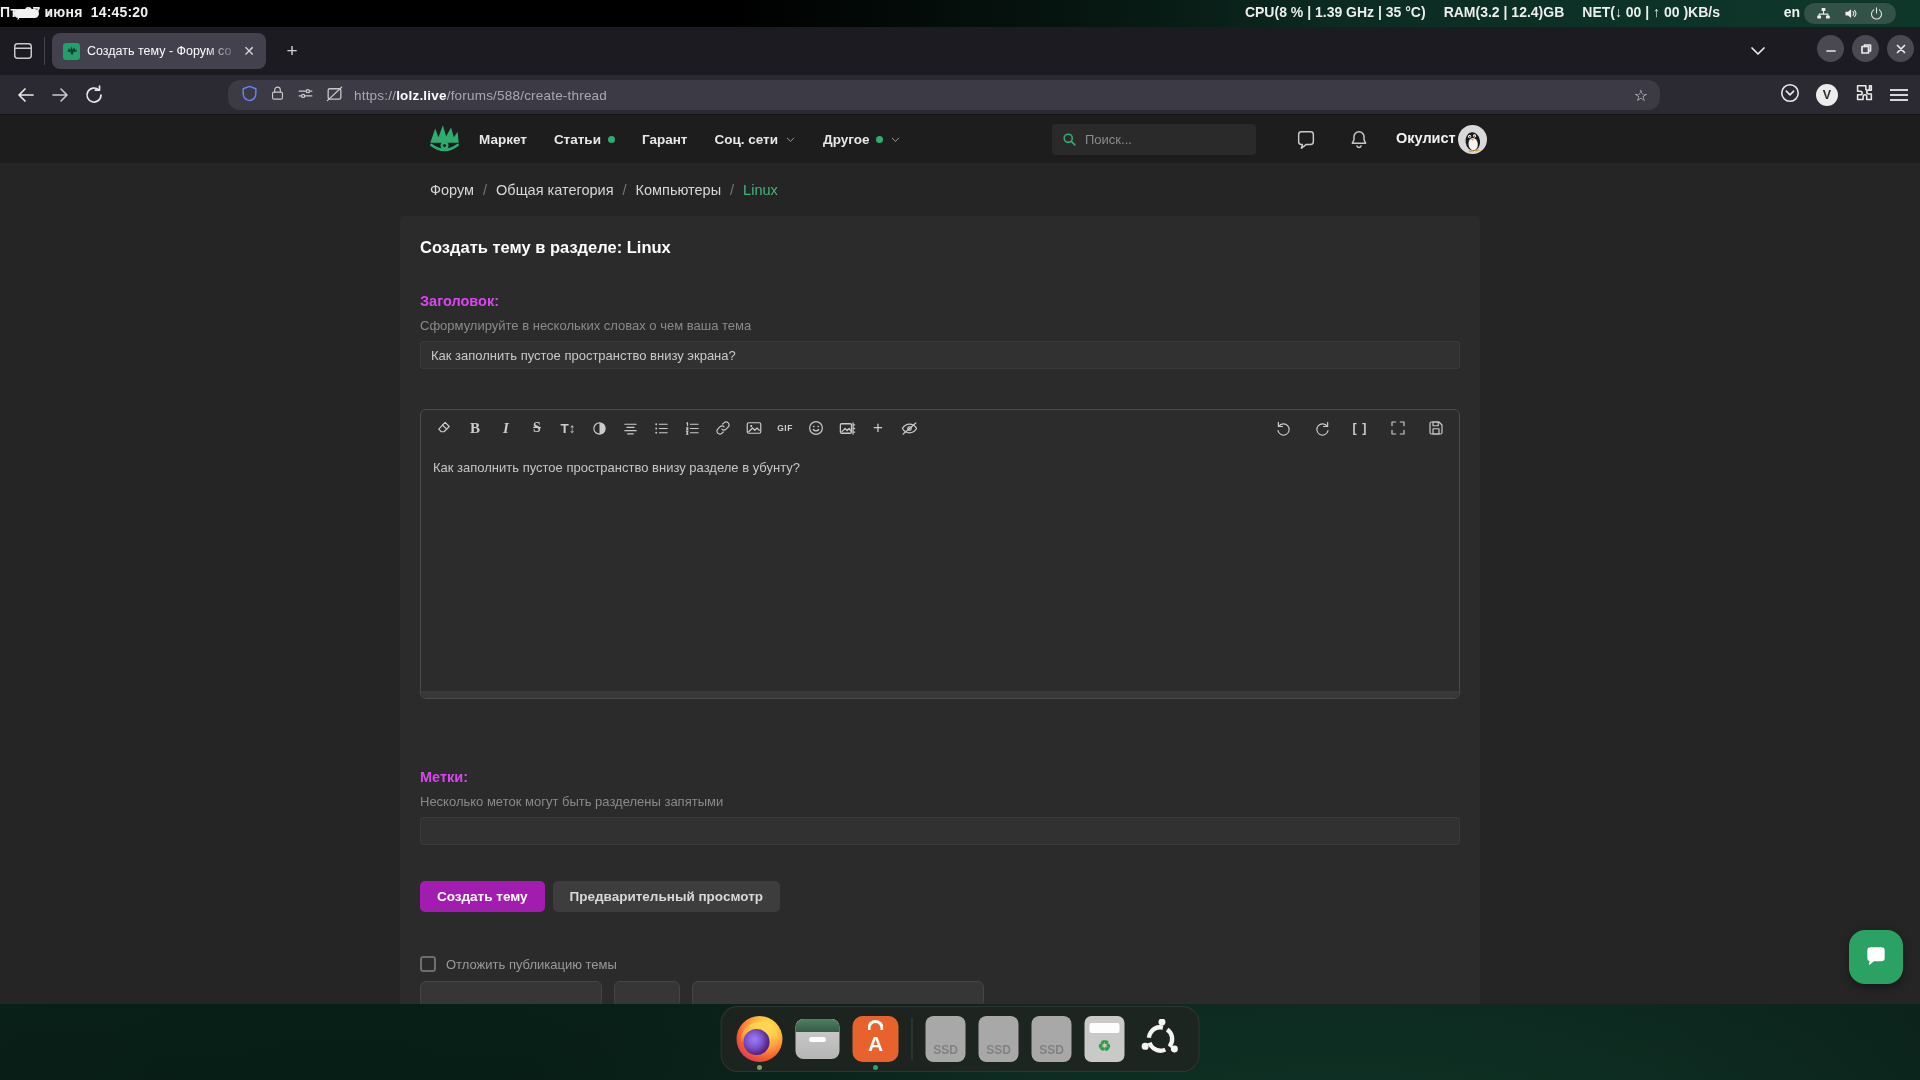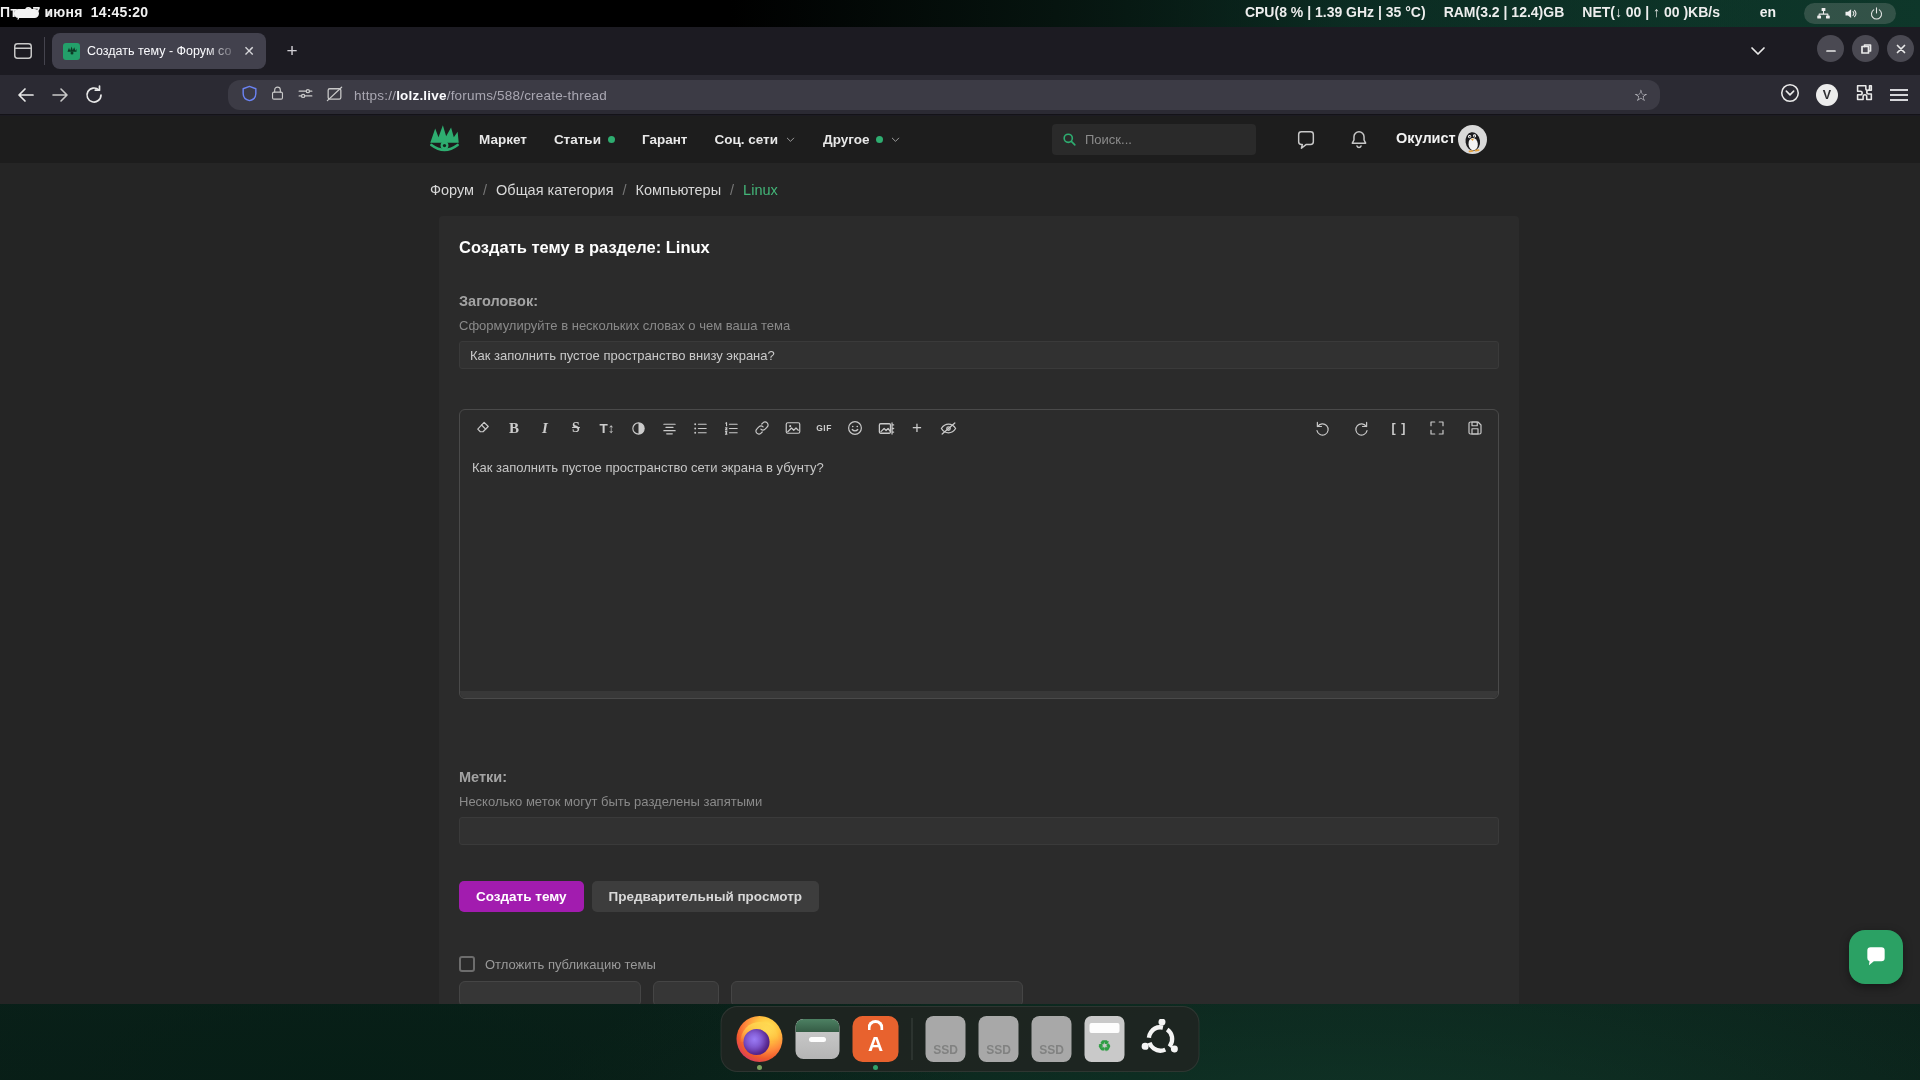--- a/index.html
+++ b/index.html
@@ -15,21 +15,21 @@
 
   
   .topbar { position:absolute; top:0; left:0; width:1920px; height:27px;
     background:linear-gradient(90deg,#000 0%,#000 38%,#06140f 55%,#11423356 70%,#0f3d2e99 100%),
                linear-gradient(90deg,#000,#0c2e24);
     color:#f1f1f1; font-size:14px; z-index:50; }
   .tb-pill { position:absolute; left:14px; top:9px; width:25px; height:9px; border-radius:5px; background:#f2f2f2; }
   .tb-dot  { position:absolute; left:46px; top:11px; width:5px; height:5px; border-radius:50%; background:#8f8f8f; }
   .tb-clock{ position:absolute; left:0; right:0; top:4px; text-align:left; font-weight:600; white-space:pre; letter-spacing:.2px; }
   .tb-stats{ position:absolute; right:200px; top:4px; display:flex; gap:18px; font-weight:600; color:#ededed; white-space:pre; }
-  .tb-lang { position:absolute; right:144px; top:4px; font-weight:600;margin-left:28px; }
+  .tb-lang { position:absolute; right:120px; top:4px; font-weight:600;margin-left:28px; }
   .tb-tray { position:absolute; right:24px; top:3px; width:92px; height:21px; border-radius:11px;
     background:rgba(120,135,128,.35); display:flex; align-items:center; justify-content:space-evenly; }
   .tb-tray svg { display:block; }
 
   
   .window { position:absolute; top:27px; left:0; width:1920px; height:977px; background:#1c1b22; z-index:10; }
 
   .tabbar { position:absolute; top:0; left:0; width:100%; height:48px; background:#1c1b22; }
   .fxview { position:absolute; left:12px; top:13px; width:22px; height:22px; border-radius:4px; }
   .tabsep { position:absolute; left:44px; top:10px; width:1px; height:28px; background:#45444e; }
@@ -72,23 +72,23 @@
   .srch input { background:transparent; border:none; outline:none; color:#bdbdbd; font-size:13px; width:150px; font-family:inherit; }
   .srch input::placeholder { color:#8b8b8b; }
   .hd-ic { position:absolute; top:13px; width:22px; height:22px; }
   .uname { position:absolute; left:1396px; top:14px; font-size:14.5px; font-weight:700; color:#f2f2f2; }
   .avatar { position:absolute; left:1458px; top:9px; width:29px; height:29px; border-radius:50%; background:#d9d9d9; overflow:hidden; }
 
   .breadcrumb { position:absolute; left:430px; top:66px; font-size:14.5px; color:#d8d8d8; display:flex; gap:9px; }
   .bc-sep { color:#767676; }
   .bc-cur { color:#43b578; }
 
-  .card { position:absolute; left:439px; top:100px; width:1080px; height:800px; background:#2b2b2b; border-radius:4px; padding:22px 20px; }
+  .card { position:absolute; left:400px; top:100px; width:1080px; height:800px; background:#2b2b2b; border-radius:4px; padding:22px 20px; }
   .pg-title { font-size:16.5px; font-weight:700; color:#fefefe; }
-  .f-label { font-size:14.5px; font-weight:700; color:#a3a3a3; }
+  .f-label { font-size:14.5px; font-weight:700; color:#d946ef; }
   .f-hint { font-size:13px; color:#8a8a8a; margin-top:9px; }
   .f-input { width:100%; height:28px; background:#313131; border:1px solid #3a3a3a; border-radius:3px; margin-top:8px;
     color:#c9c9c9; font-size:13px; padding:0 10px; font-family:inherit; outline:none; }
   .lbl-title { margin-top:36px; }
 
   .editor { margin-top:40px; width:100%; height:290px; border:1px solid #4a4a4a; border-radius:6px; background:#2c2c2c; position:relative; }
   .ed-toolbar { height:36px; display:flex; align-items:center; padding:0 10px; gap:5px; }
   .ed-btn { width:26px; height:26px; display:flex; align-items:center; justify-content:center; color:#cccccc; border-radius:4px; }
   .ed-b { font-family:"Liberation Serif",serif; font-weight:700; font-size:15px; }
   .ed-i { font-family:"Liberation Serif",serif; font-style:italic; font-size:15px; font-weight:600; }
@@ -478,21 +478,21 @@
               </svg>
             </span>
           <span class="ed-btn">
               <svg width="18" height="18" viewBox="0 0 24 24">
                 <path class="ic-stroke" d="M4 6a2 2 0 0 1 2-2h10l4 4v10a2 2 0 0 1-2 2H6a2 2 0 0 1-2-2z"></path>
                 <rect x="8" y="4" width="7" height="5" class="ic-stroke"></rect>
                 <rect x="8" y="13" width="8" height="7" class="ic-stroke"></rect>
               </svg>
             </span>
         </div>
-        <div class="ed-body">Как заполнить пустое пространство сети экрана в убунту?</div>
+        <div class="ed-body">Как заполнить пустое пространство внизу разделе в убунту?</div>
         <div class="ed-grip"></div>
       </div>
 
       <div class="f-label lbl-tags">Метки:</div>
       <div class="f-hint">Несколько меток могут быть разделены запятыми</div>
       <input class="f-input" type="text" style="">
 
       <div class="btn-row">
         <button class="btn btn-green">Создать тему</button>
         <button class="btn btn-gray">Предварительный просмотр</button>

